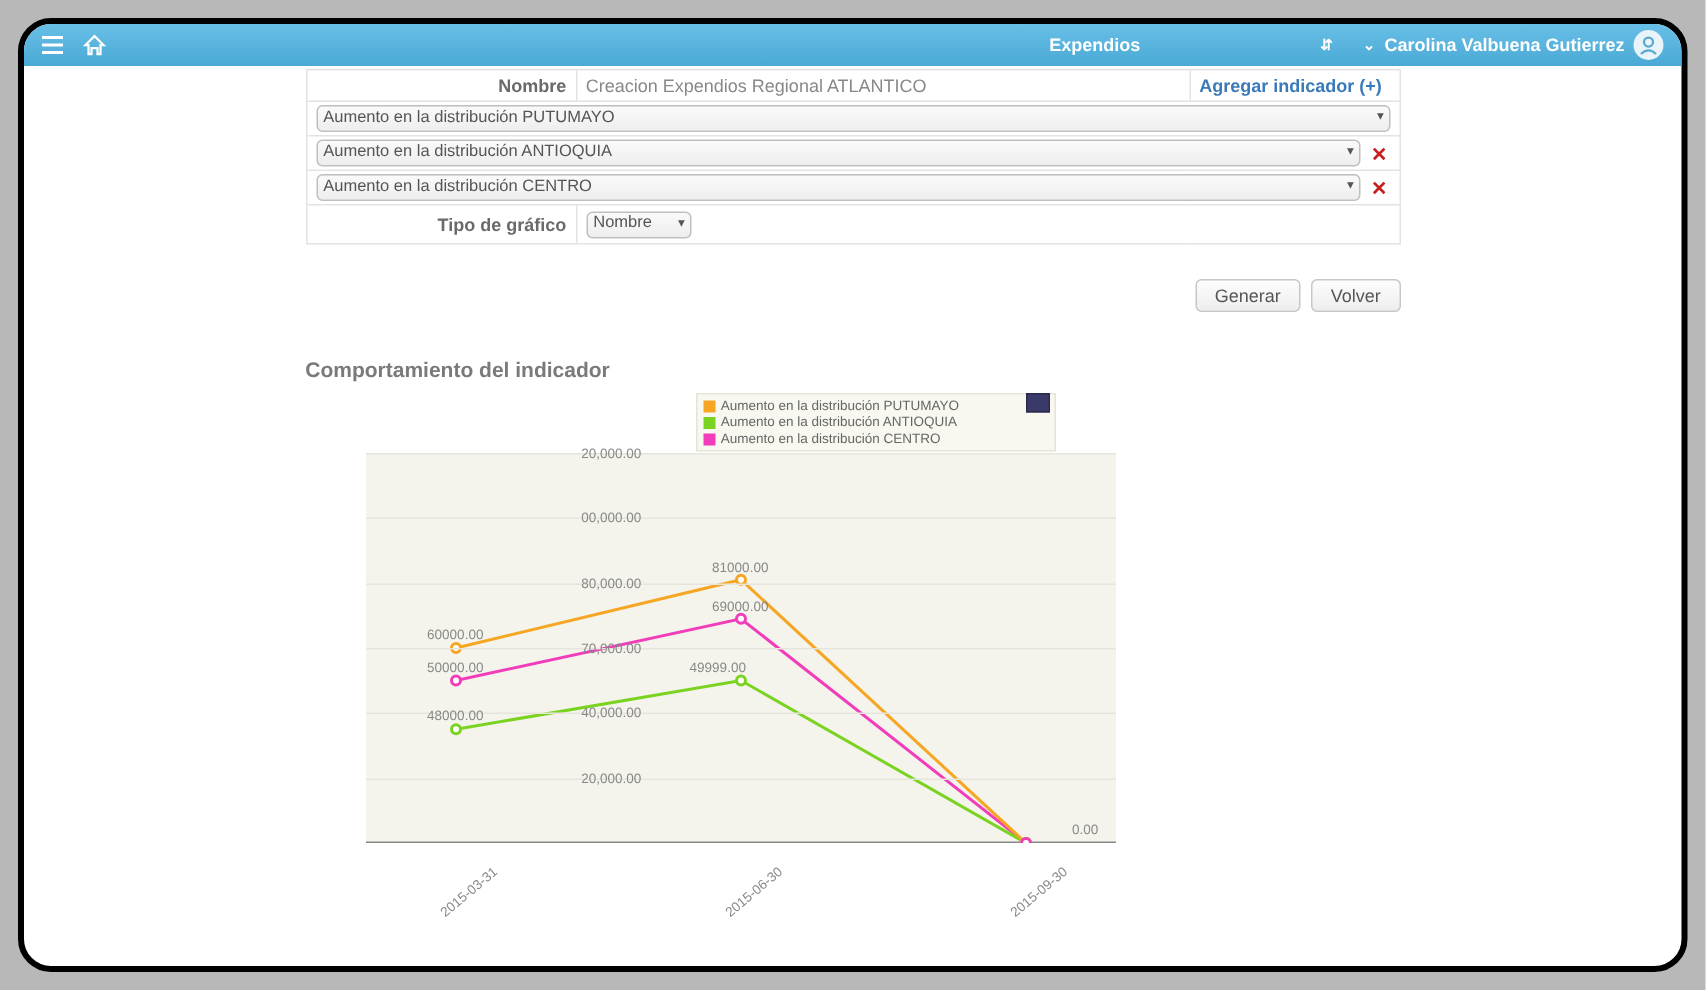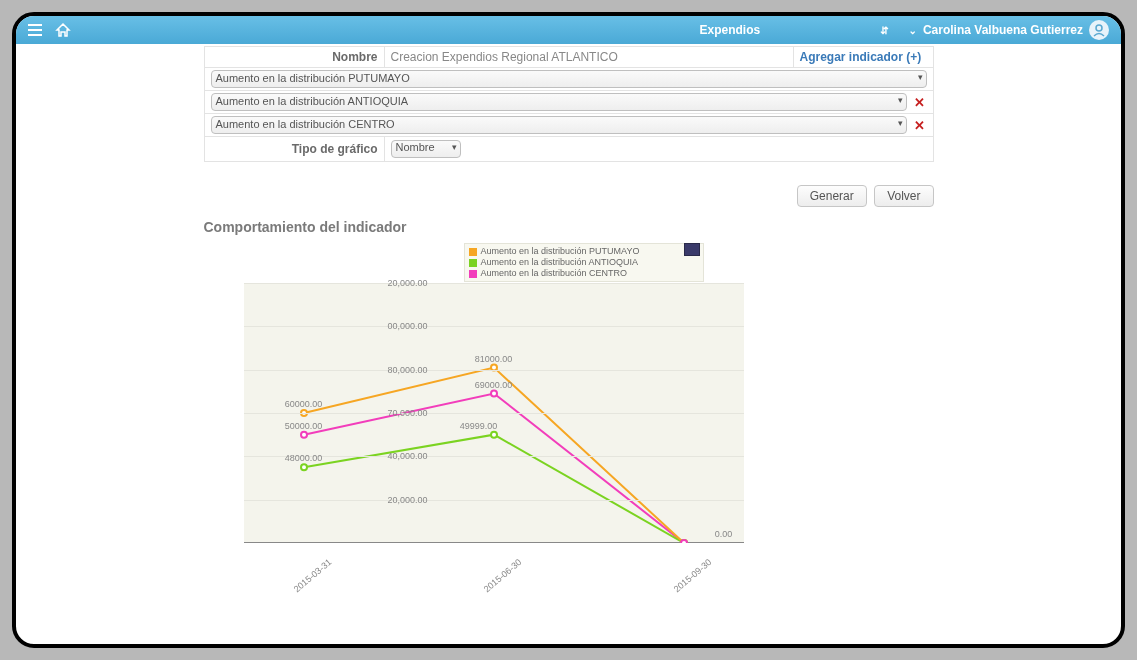--- a/index.html
+++ b/index.html
@@ -98,21 +98,21 @@
     border: 1px solid #c6c6c6;
     border-radius: 4px;
     background: linear-gradient(#fdfdfd,#ededed);
     padding: 3px 12px;
     font-size: 12px;
     color: #555;
     cursor: pointer;
     margin-left: 4px;
   }
   
-  .chart-section { width: 730px; margin: 12px auto 0 auto; }
+  .chart-section { width: 730px; margin: 30px auto 0 auto; }
   .chart-title { font-weight: bold; color: #7a7a7a; font-size: 14px; margin-bottom: 8px; }
   .chart-area {
     position: relative;
     height: 360px;
   }
   .legend {
     position: absolute;
     left: 260px; top: 0;
     width: 240px;
     background: #f8f8f0;

